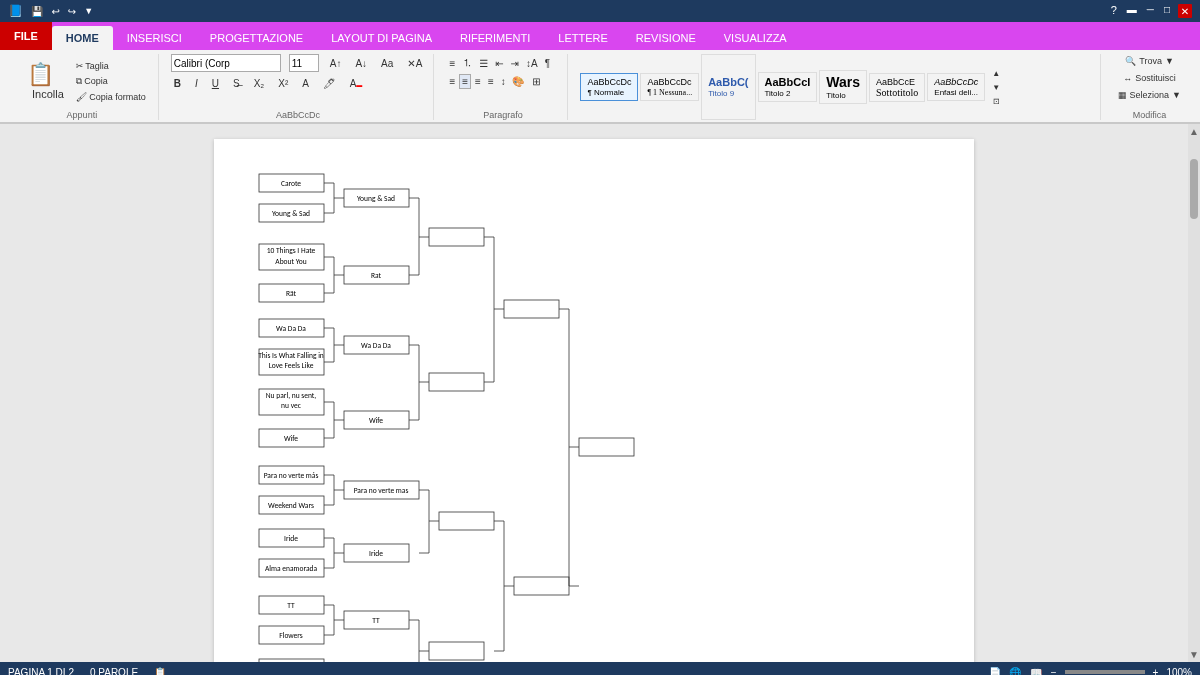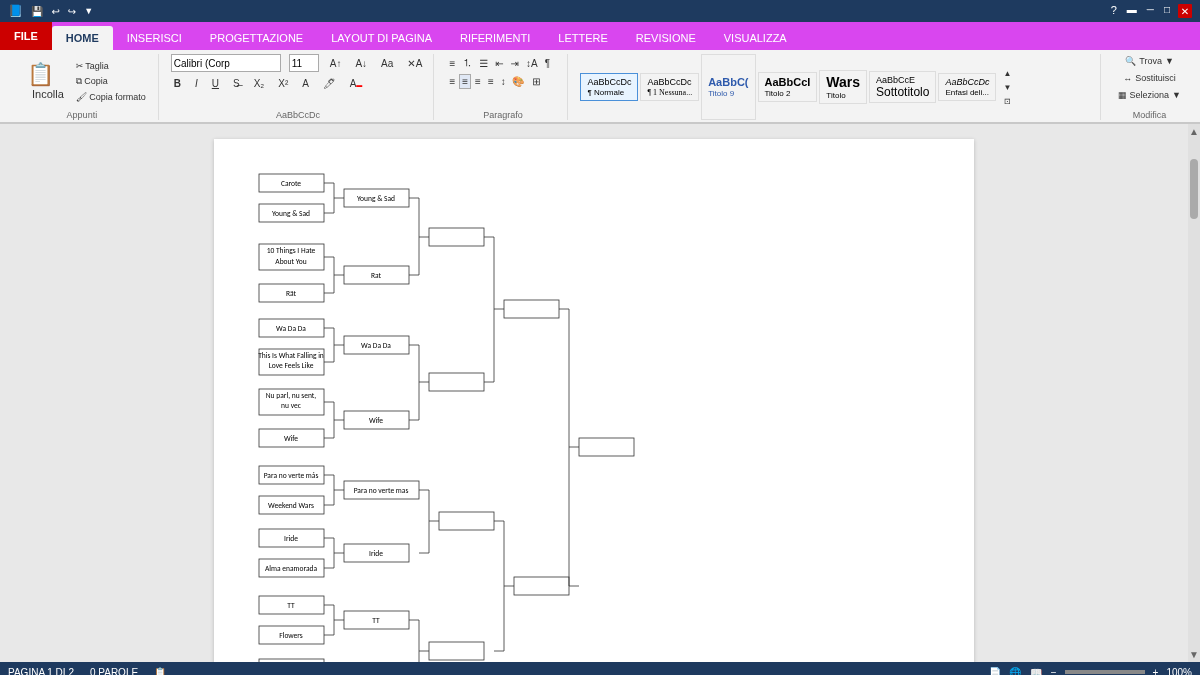--- a/index.html
+++ b/index.html
@@ -327,21 +327,21 @@
         <div class="style-item" style="font-size:9px;padding:21px 6px;color:#2e5aac;">
           <span style="font-size:11px;font-weight:bold;color:#2e5aac;">AaBbC(</span><br><span style="font-size:8px;">Titolo 9</span>
         </div>
         <div class="style-item" style="font-size:9px;padding:3px 6px;">
           <span style="font-size:11px;font-weight:bold;">AaBbCcI</span><br><span style="font-size:8px;">Titolo 2</span>
         </div>
         <div class="style-item" style="font-size:9px;padding:3px 6px;">
           <span style="font-size:14px;font-weight:bold;">Wars</span><br><span style="font-size:8px;">Titolo</span>
         </div>
         <div class="style-item" style="font-size:9px;padding:3px 6px;">
-          <span style="font-size:9px;">AaBbCcE</span><br><span style="font-size:12px;">Sottotitolo</span>
+          <span style="font-size:9px;">AaBbCcE</span><br><span style="font-size:10px;font-family:Liberation Serif, serif;">Sottotitolo</span>
         </div>
         <div class="style-item" style="font-size:9px;padding:3px 6px;">
           <span style="font-size:9px;font-style:italic;">AaBbCcDc</span><br><span style="font-size:8px;">Enfasi deli...</span>
         </div>
         <div style="display:flex;flex-direction:column;gap:1px;margin-left:2px;">
           <button class="icon-btn" style="font-size:8px;">▲</button>
           <button class="icon-btn" style="font-size:8px;">▼</button>
           <button class="icon-btn" style="font-size:8px;">⊡</button>
         </div>
       </div>

